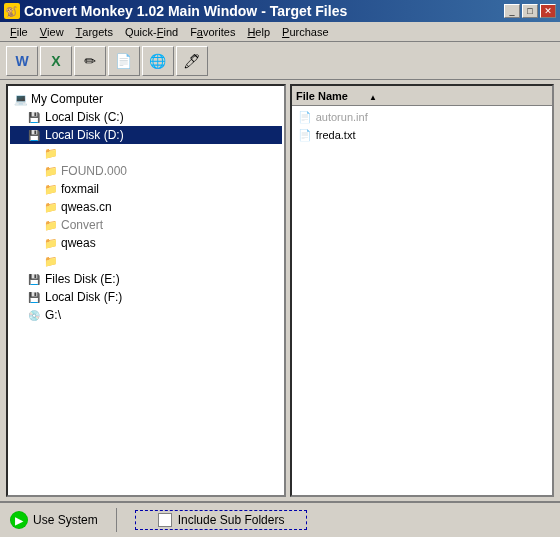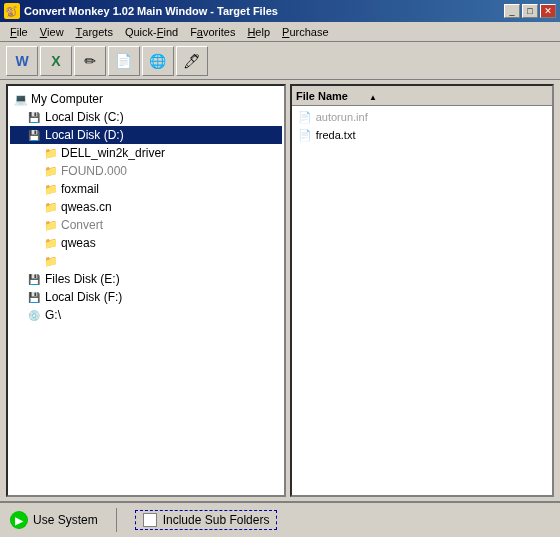--- a/index.html
+++ b/index.html
@@ -25,21 +25,21 @@
       width: 16px;
       height: 16px;
       margin-right: 4px;
       background: #ffcc00;
       border-radius: 2px;
       display: flex; align-items: center; justify-content: center;
       font-size: 10px; font-weight: bold; color: #333;
     }
     .title-bar-text {
       flex: 1;
-      font-size: 11px;
+      font-size: 14px;
       font-weight: bold;
     }
     .title-bar-buttons {
       display: flex;
       gap: 2px;
     }
     .tb-btn {
       width: 16px; height: 14px;
       background: #d4d0c8;
       border: 1px solid;
@@ -178,21 +178,21 @@
     .filter-icon {
       width: 18px; height: 18px;
       background: radial-gradient(circle, #00cc00 60%, #006600 100%);
       border-radius: 50%;
       display: flex; align-items: center; justify-content: center;
       color: white; font-size: 10px; font-weight: bold;
     }
     .checkbox-area {
       display: flex; align-items: center; gap: 6px;
       border: 1px dashed #0000aa;
-      padding: 2px 7px;
+      padding: 2px 22px;
     }
     .checkbox {
       width: 14px; height: 14px;
       background: white;
       border: 1px solid #808080;
       display: flex; align-items: center; justify-content: center;
     }
     .separator { width: 1px; height: 24px; background: #808080; margin: 0 2px; }
   </style>
 </head>
@@ -241,21 +241,20 @@
       <span>Local Disk (C:)</span>
     </div>
 
     <div class="tree-item tree-indent-1 selected">
       <span class="tree-icon drive-icon">💾</span>
       <span>Local Disk (D:)</span>
     </div>
 
     <div class="tree-item tree-indent-2">
       <span class="tree-icon folder-icon">📁</span>
-      <span>DELL_win2k_driver</span>
     </div>
 
     <div class="tree-item tree-indent-2 disabled-item">
       <span class="tree-icon folder-icon">📁</span>
       <span>FOUND.000</span>
     </div>
 
     <div class="tree-item tree-indent-2">
       <span class="tree-icon folder-icon">📁</span>
       <span>foxmail</span>

